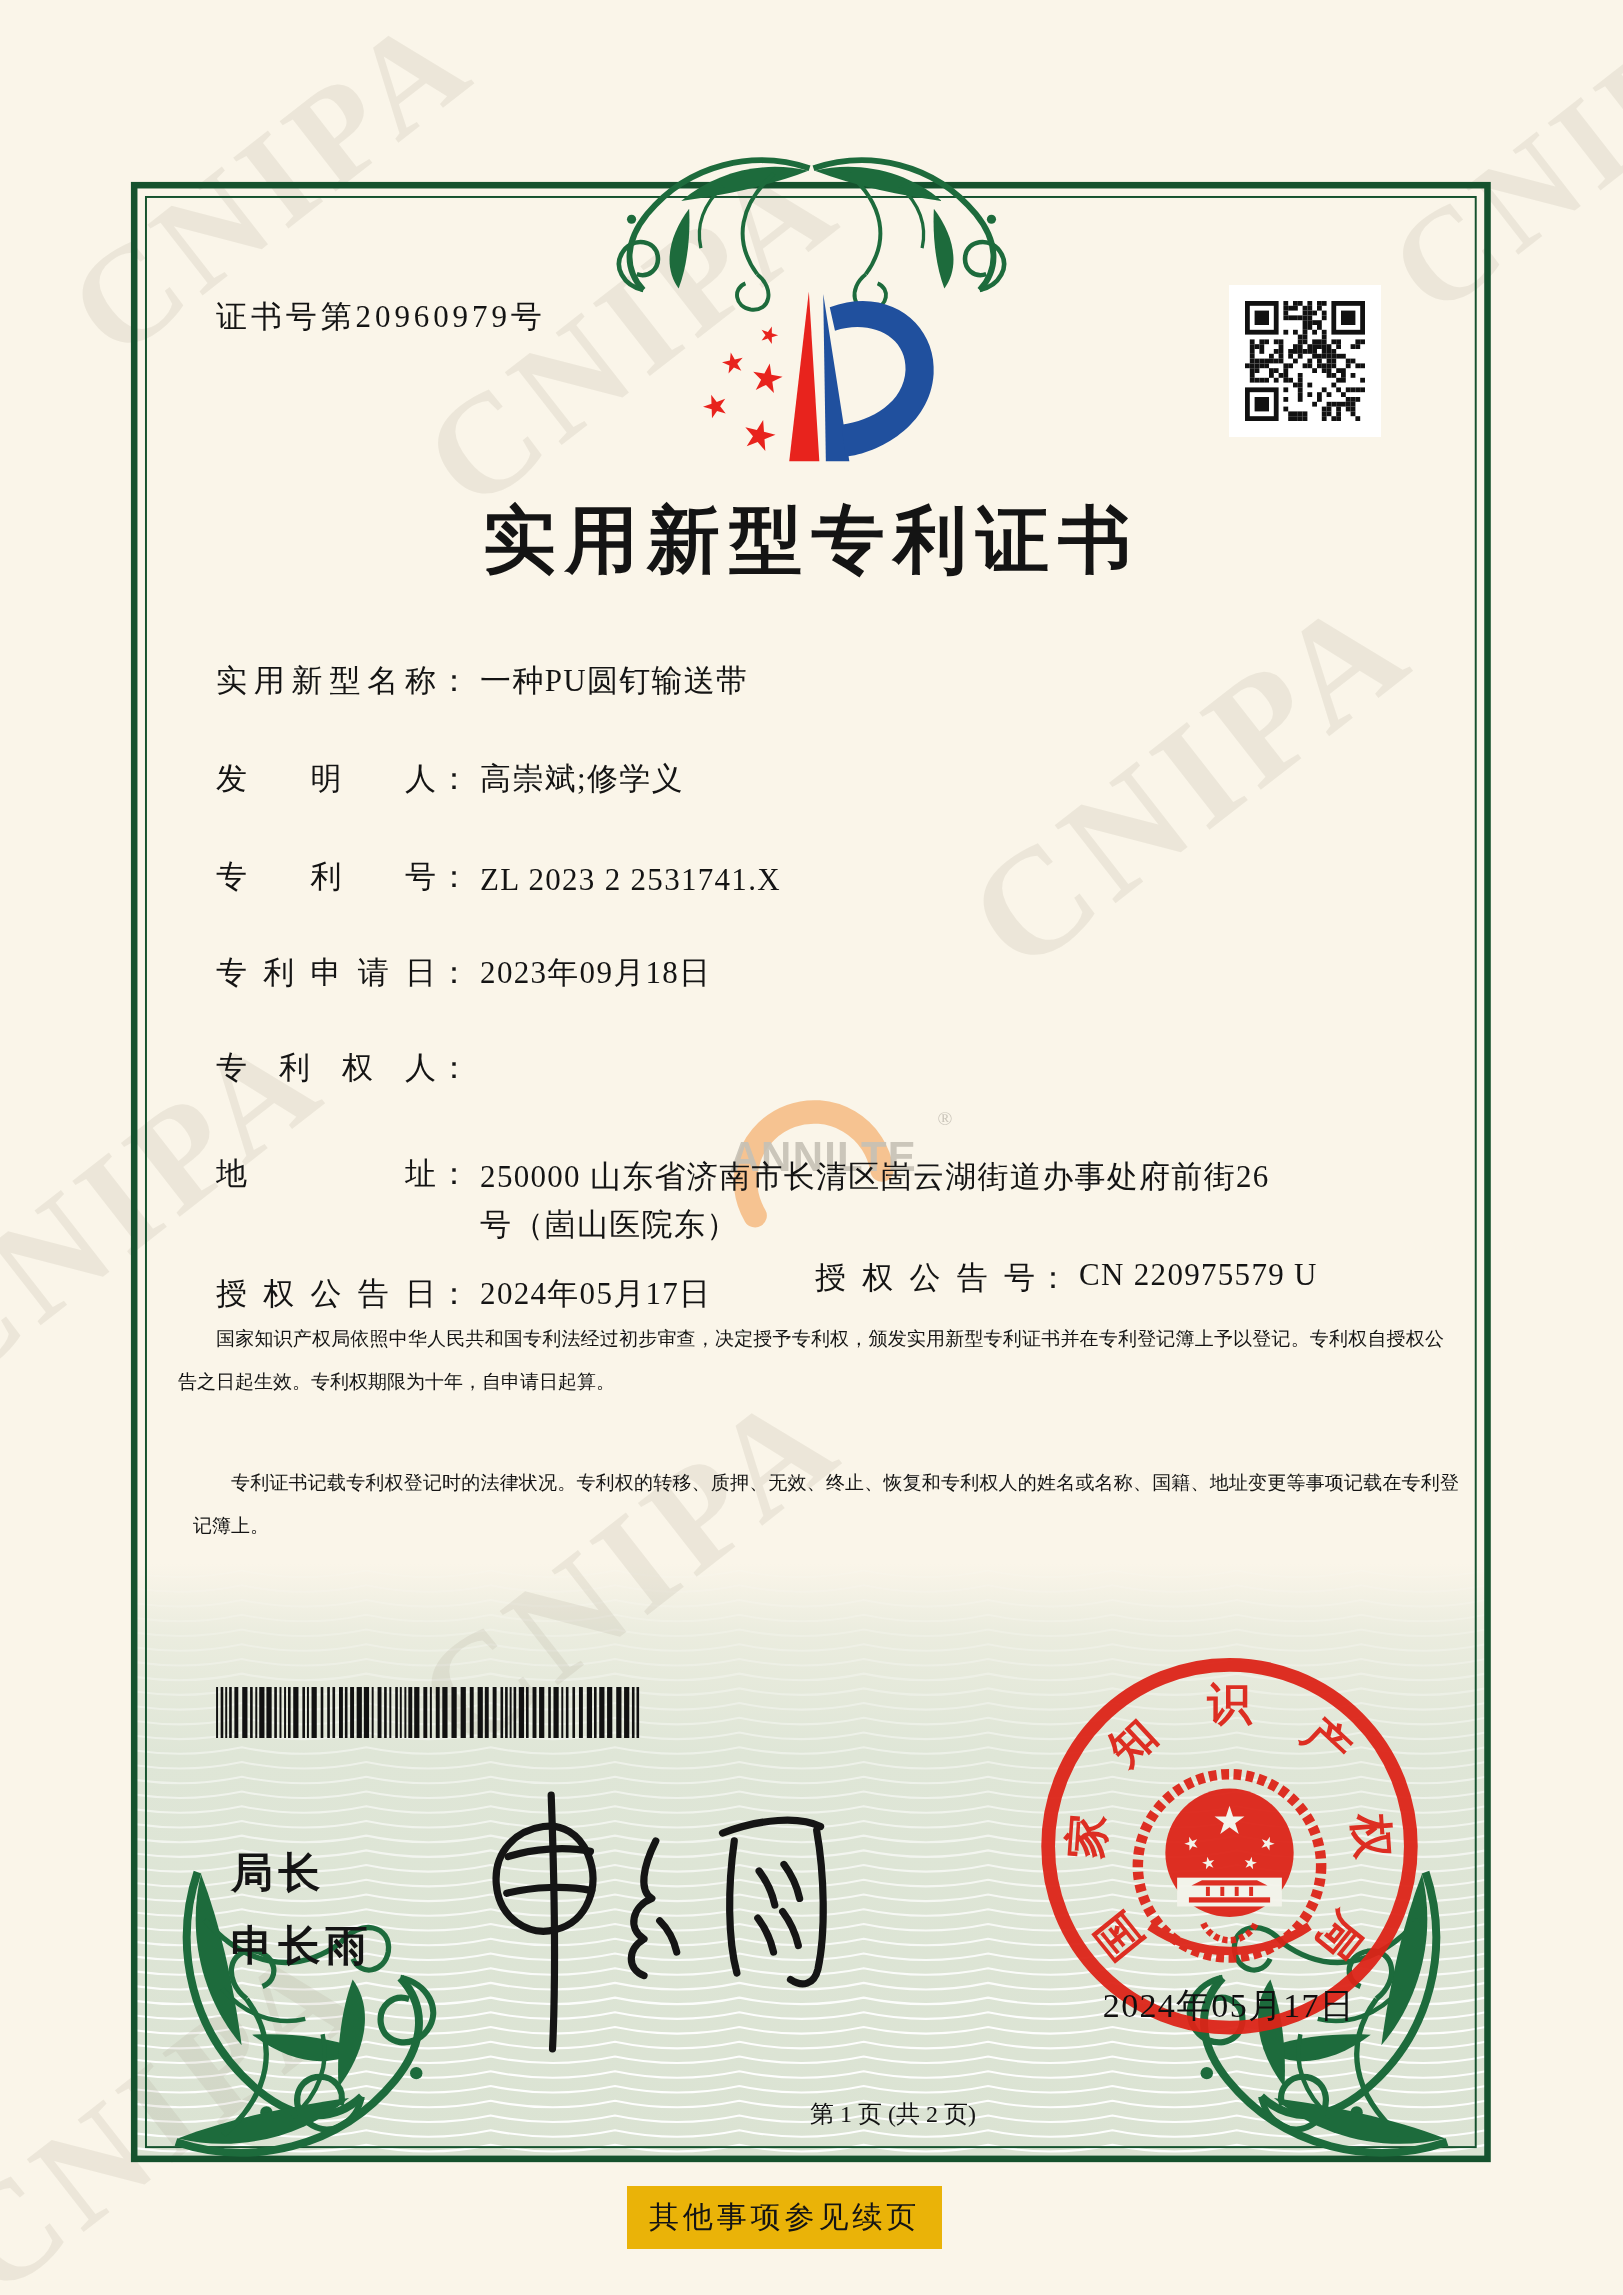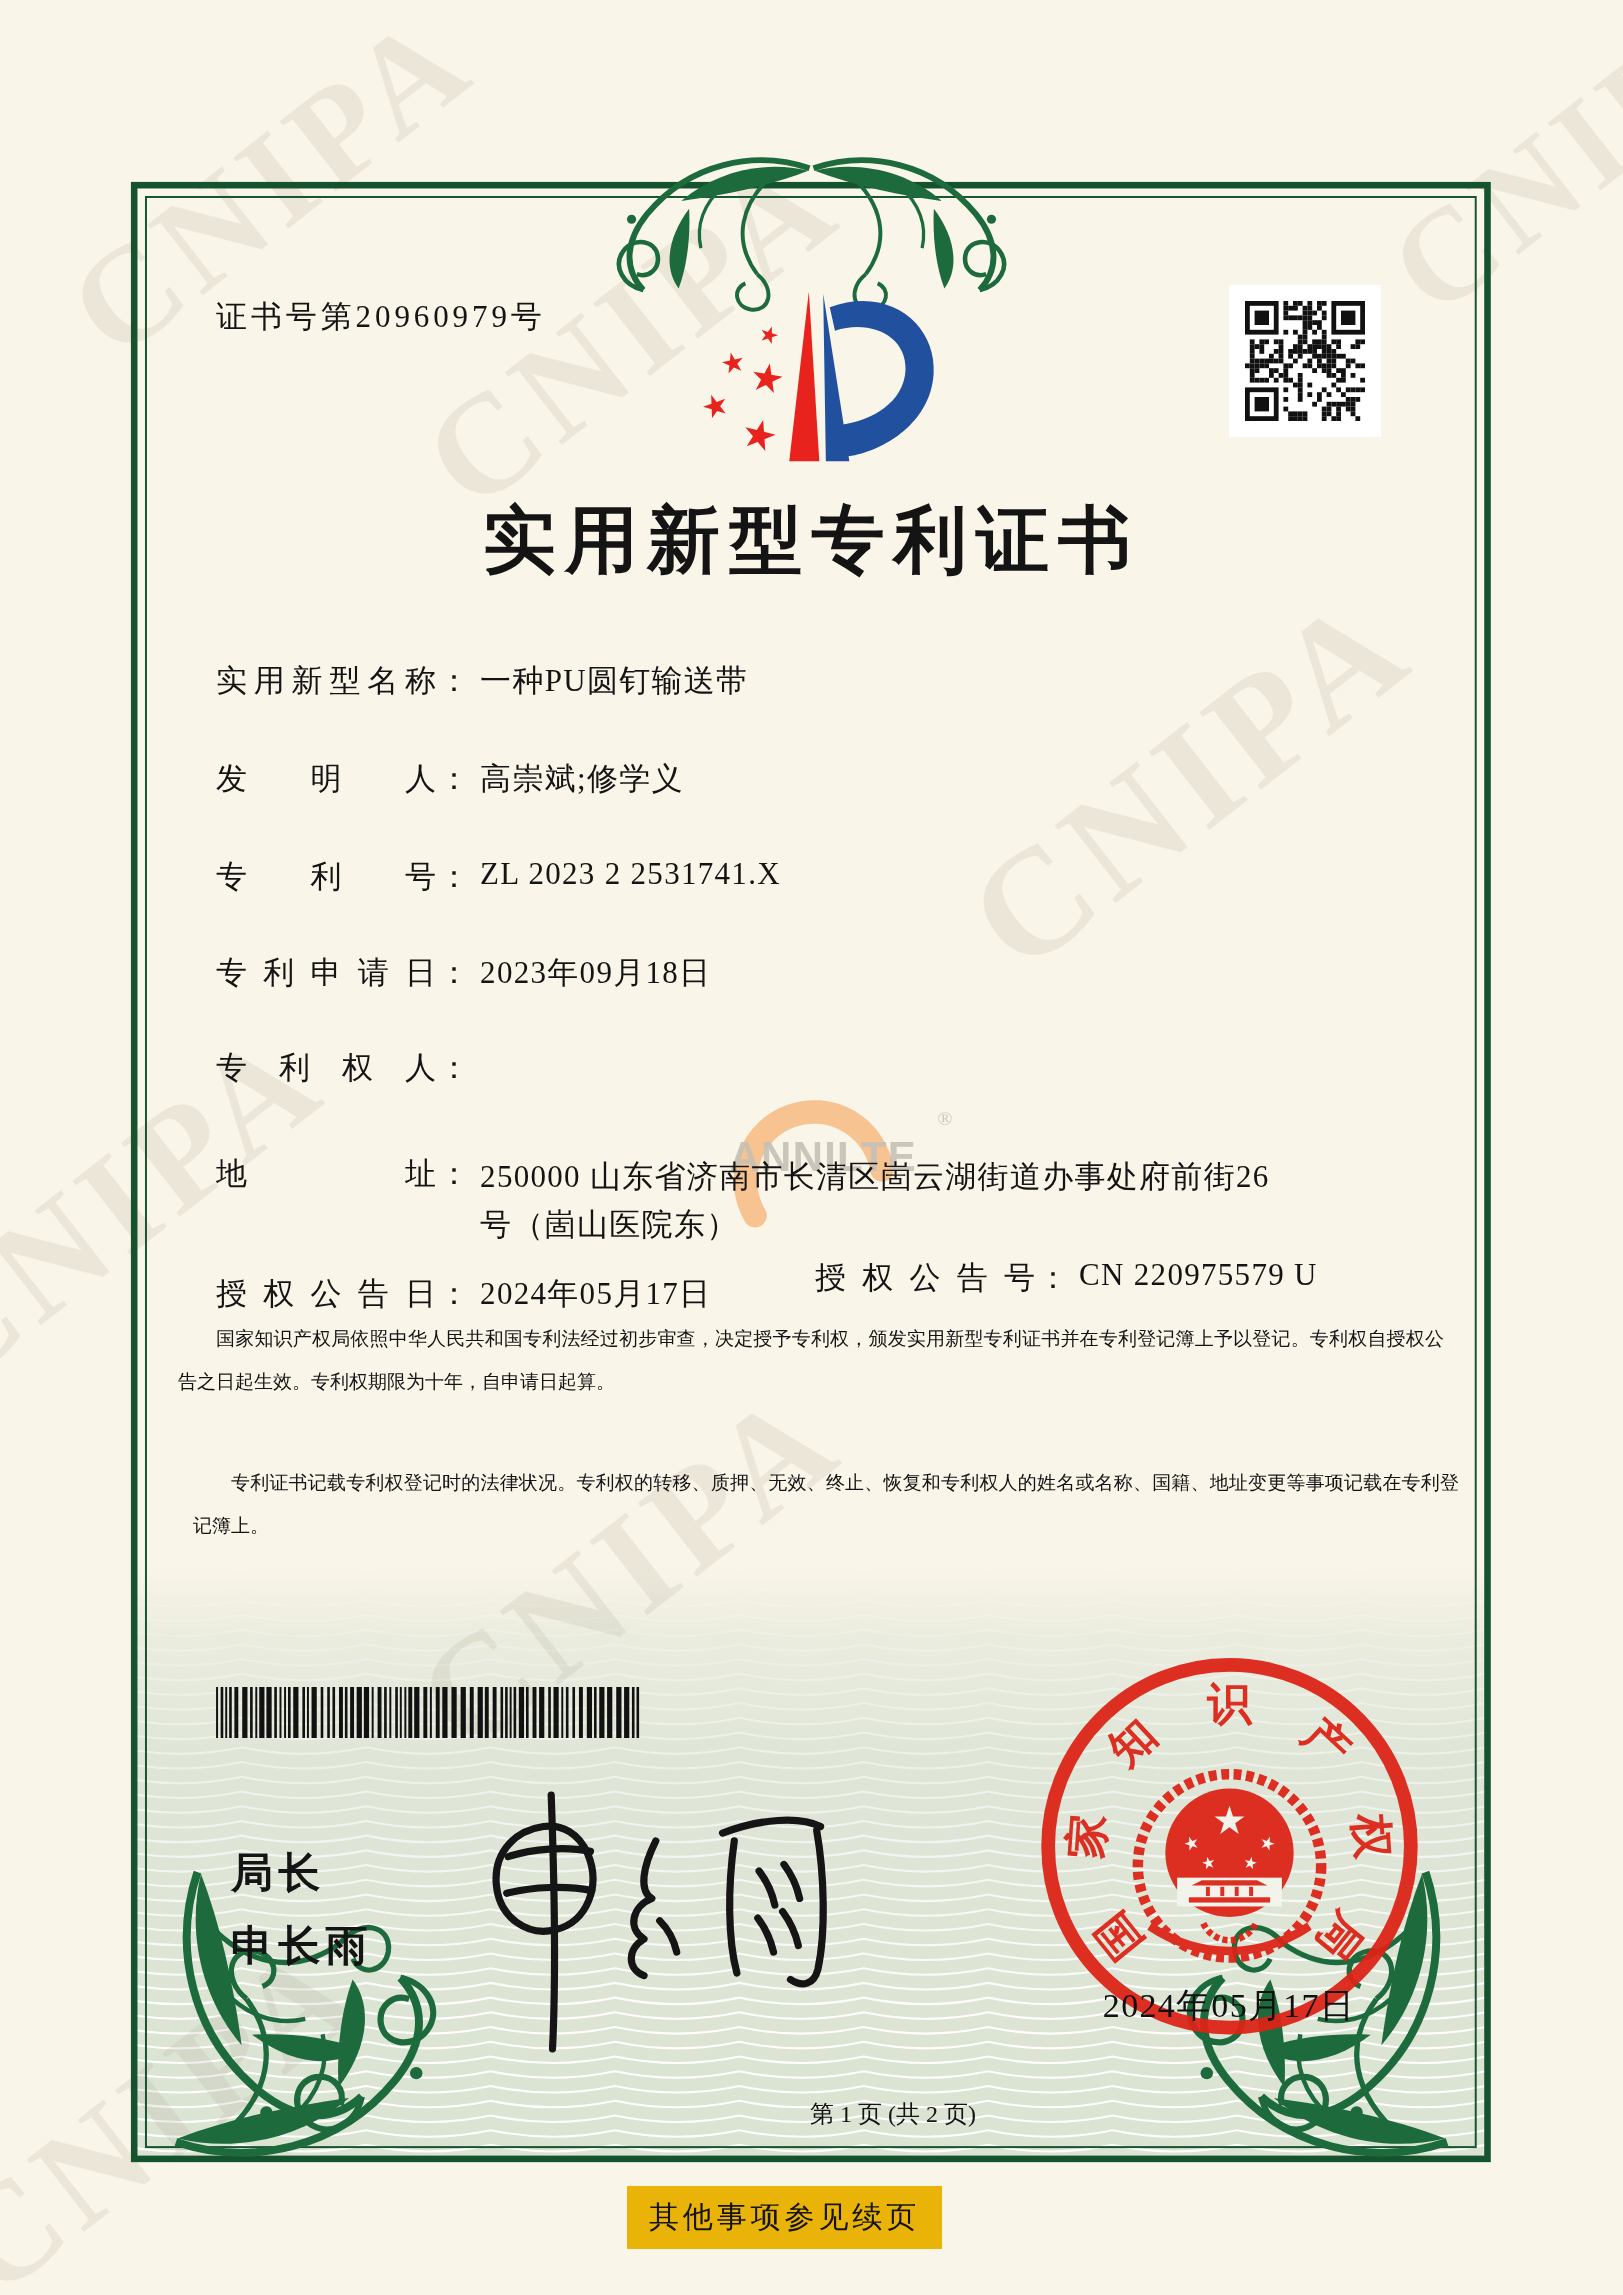--- a/index.html
+++ b/index.html
@@ -368,21 +368,21 @@
   <div class="row" style="top:660px;">
     <span class="lbl">实用新型名称</span>
       <span class="colon">：</span>
       <span class="val">一种PU圆钉输送带</span>
   </div>
   <div class="row" style="top:758px;">
     <span class="lbl">发明人</span>
       <span class="colon">：</span>
       <span class="val">高崇斌;修学义</span>
   </div>
-  <div class="row" style="top:856px;">
+  <div class="row" style="top:856px;align-items:flex-end;">
     <span class="lbl">专利号</span>
       <span class="colon">：</span>
       <span class="val">ZL 2023 2 2531741.X</span>
   </div>
   <div class="row" style="top:952px;justify-content:flex-end;">
     <span class="lbl">专利申请日</span>
       <span class="colon">：</span>
       <span class="val">2023年09月18日</span>
   </div>
   <div class="row" style="top:1047px;">

